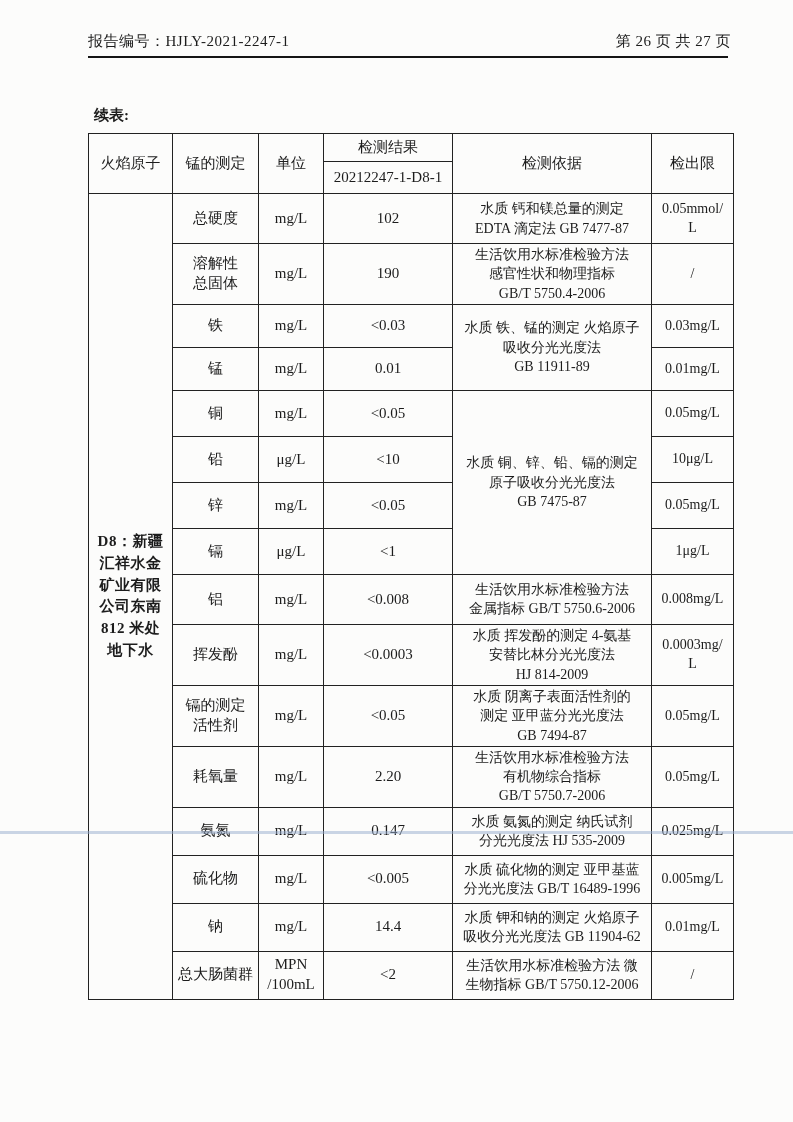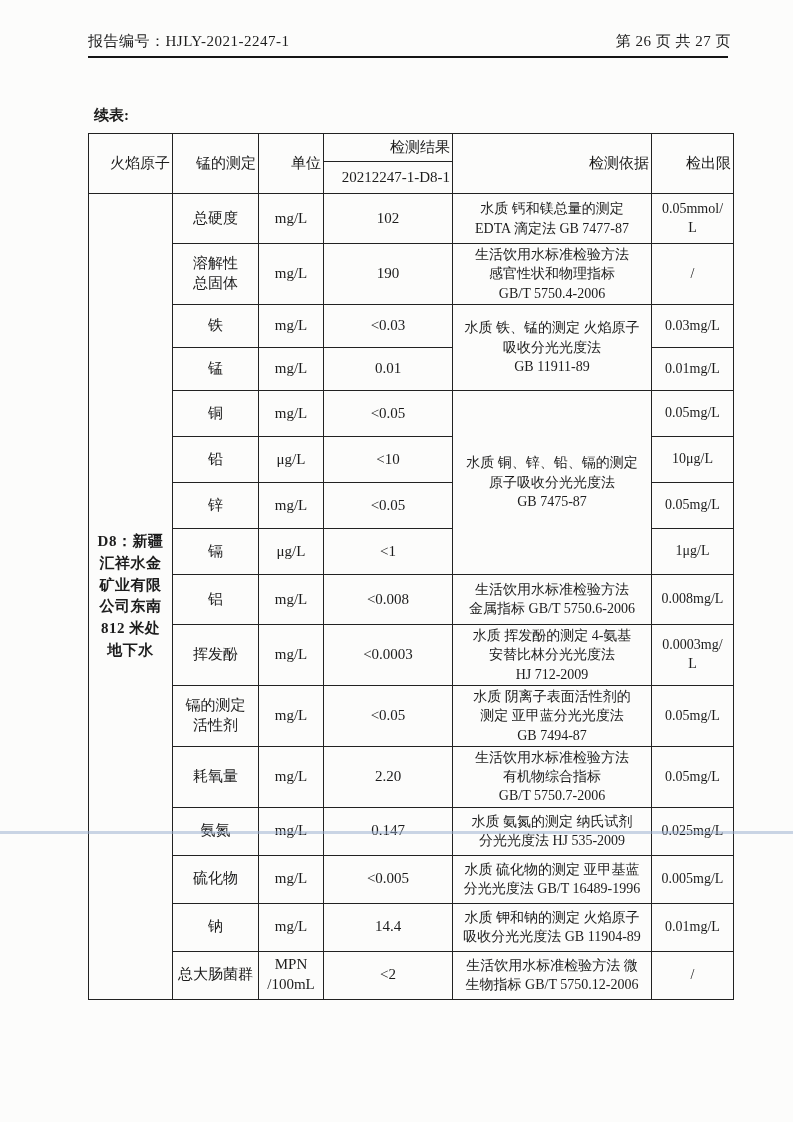--- a/index.html
+++ b/index.html
@@ -36,21 +36,21 @@
     font-size:15px;
   }
   th,td{
     border:1.6px solid #222;
     text-align:center;vertical-align:middle;
     white-space:pre-line;
     padding:1px 2px;
     font-weight:normal;
     line-height:1.32;
   }
-  thead th{font-size:15px;text-align:right;}
+  thead th{font-size:15px;}
   td.basis{font-size:14px;line-height:1.38;margin-left:45px;}
   td.limit{font-size:14px;}
   td.sampling{font-size:15px;line-height:1.45;letter-spacing:.5px;font-weight:bold;}
   
   .scan-line{
     position:absolute;top:831px;left:0;width:793px;height:3px;
     background:rgba(150,172,205,.5);
     pointer-events:none;
   }
 </style>
@@ -166,21 +166,21 @@
         <td class="basis">生活饮用水标准检验方法
 金属指标 GB/T 5750.6-2006</td>
         <td class="limit">0.008mg/L</td>
       </tr>
       <tr style="height:57px">
         <td>挥发酚</td>
         <td>mg/L</td>
         <td>&lt;0.0003</td>
         <td class="basis">水质 挥发酚的测定 4-氨基
 安替比林分光光度法
-HJ 712-2009</td>
+HJ 814-2009</td>
         <td class="limit">0.0003mg/
 L</td>
       </tr>
       <tr style="height:57px">
         <td>镉的测定
 活性剂</td>
         <td>mg/L</td>
         <td>&lt;0.05</td>
         <td class="basis">水质 阴离子表面活性剂的
 测定 亚甲蓝分光光度法
@@ -210,21 +210,21 @@
         <td>&lt;0.005</td>
         <td class="basis">水质 硫化物的测定 亚甲基蓝
 分光光度法 GB/T 16489-1996</td>
         <td class="limit">0.005mg/L</td>
       </tr>
       <tr style="height:48px">
         <td>钠</td>
         <td>mg/L</td>
         <td>14.4</td>
         <td class="basis">水质 钾和钠的测定 火焰原子
-吸收分光光度法 GB 11904-89</td>
+吸收分光光度法 GB 11904-62</td>
         <td class="limit">0.01mg/L</td>
       </tr>
       <tr style="height:48px">
         <td>总大肠菌群</td>
         <td>MPN
 /100mL</td>
         <td>&lt;2</td>
         <td class="basis">生活饮用水标准检验方法 微
 生物指标 GB/T 5750.12-2006</td>
         <td class="limit">/</td>

